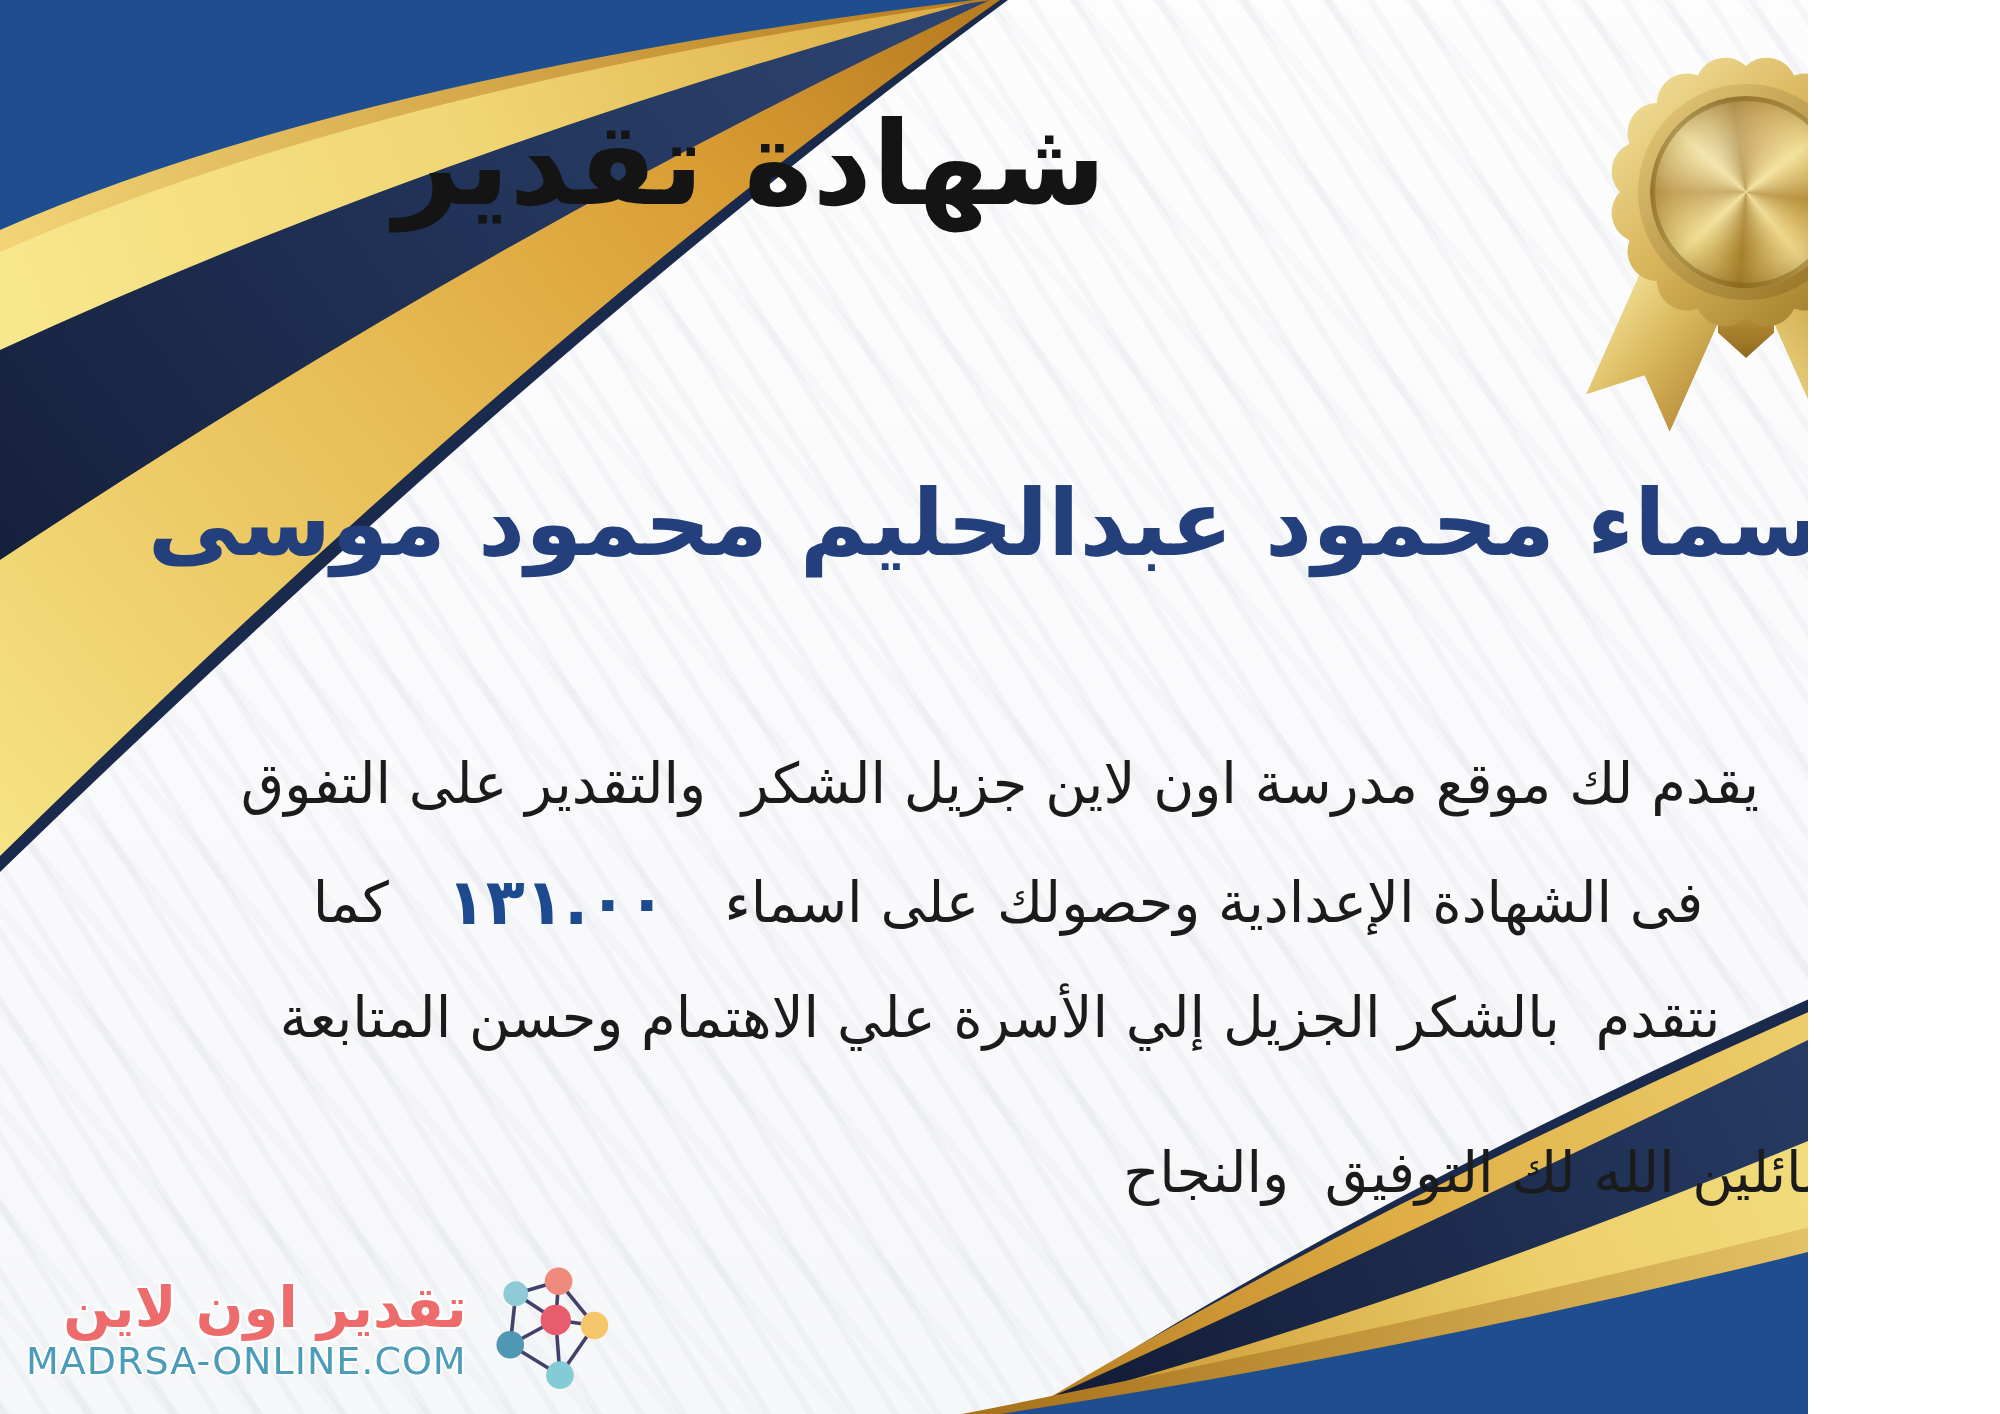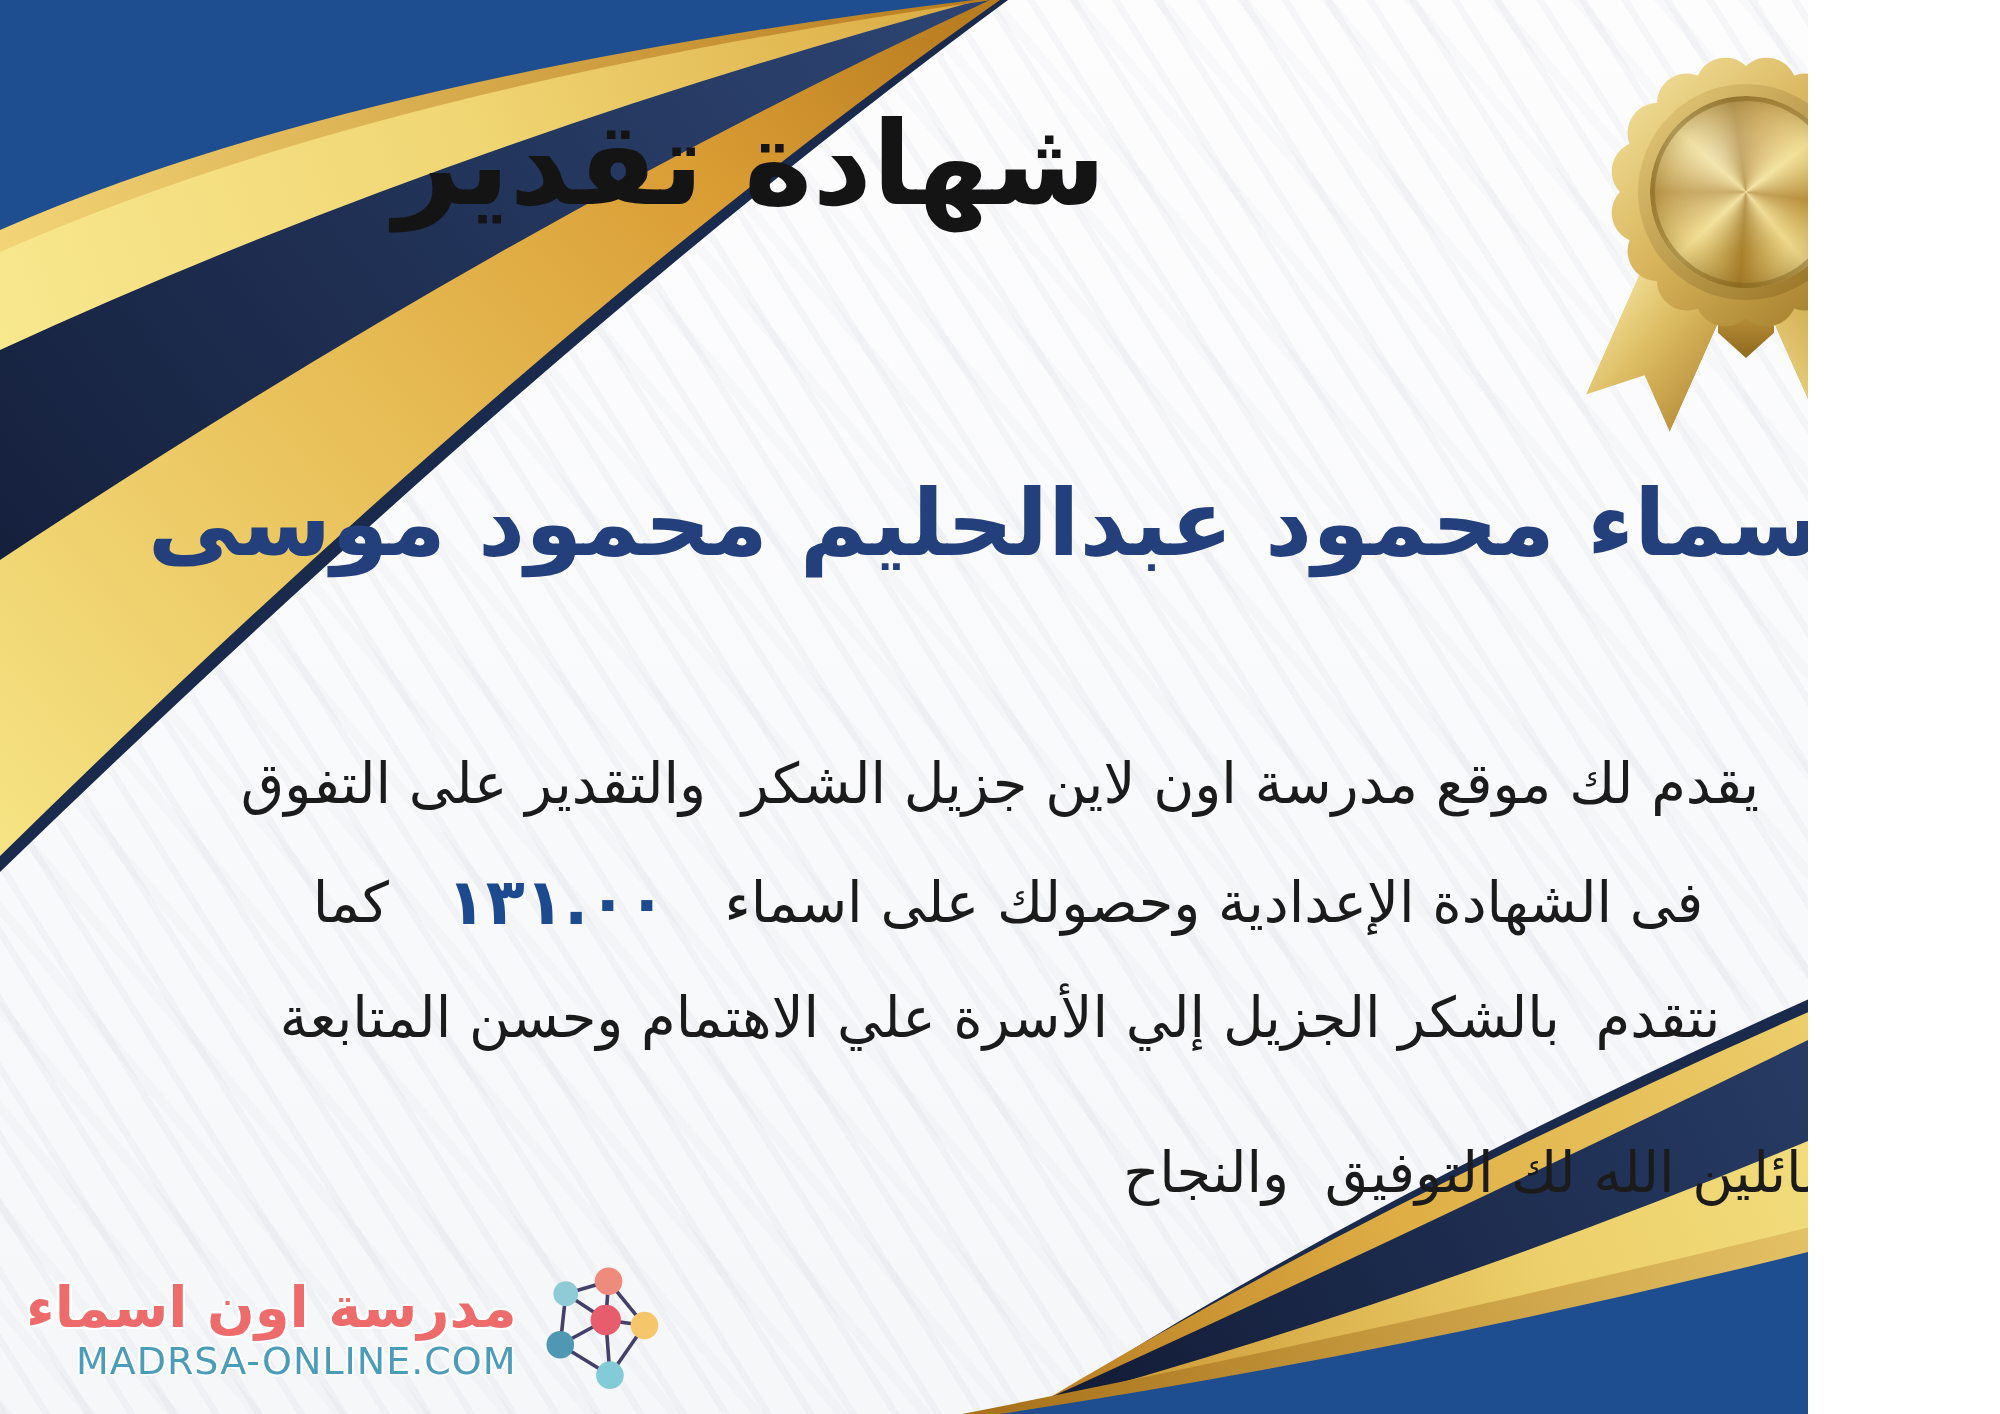--- a/index.html
+++ b/index.html
@@ -182,21 +182,21 @@
     <div class="body-line">
       <span>فى الشهادة الإعدادية وحصولك على اسماء</span><span class="score">١٣١.٠٠</span><span class="after-score">كما</span>
     </div>
     <div class="body-line">نتقدم &nbsp;بالشكر الجزيل إلي الأسرة علي الاهتمام وحسن المتابعة</div>
   </div>
 
   <div class="closing-line">سائلين الله لك التوفيق &nbsp;والنجاح</div>
 
   <div class="footer-logo">
     <div class="logo-text">
-      <div class="logo-ar">مدرسة اون اسماء</div>
+      <div class="logo-ar">تقدير اون لاين</div>
       <div class="logo-domain">MADRSA-ONLINE.COM</div>
     </div>
     <svg class="logo-icon" viewBox="0 0 100 100" aria-hidden="true">
       <g stroke="#44406b" stroke-width="2.6" fill="none">
         <path d="M62,14 L31,23 M62,14 L60,42 M62,14 L88,46 M31,23 L60,42 M31,23 L27,60 M60,42 L88,46 M60,42 L27,60 M60,42 L63,82 M27,60 L63,82 M88,46 L63,82"></path>
       </g>
       <circle cx="62" cy="14" r="10" fill="#ef8b7d"></circle>
       <circle cx="31" cy="23" r="9" fill="#8ecbd6"></circle>
       <circle cx="60" cy="42" r="11" fill="#e85d6d"></circle>
       <circle cx="88" cy="46" r="10" fill="#f6c66b"></circle>

